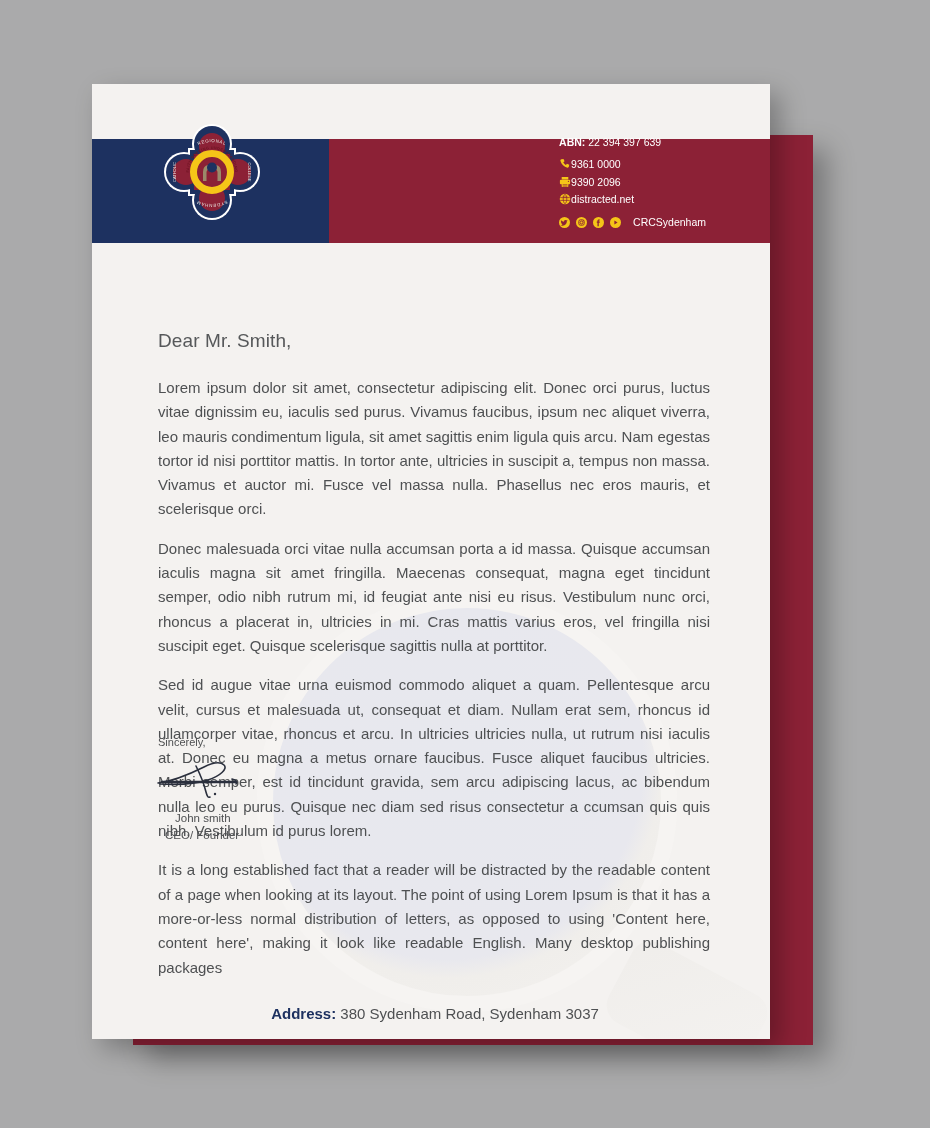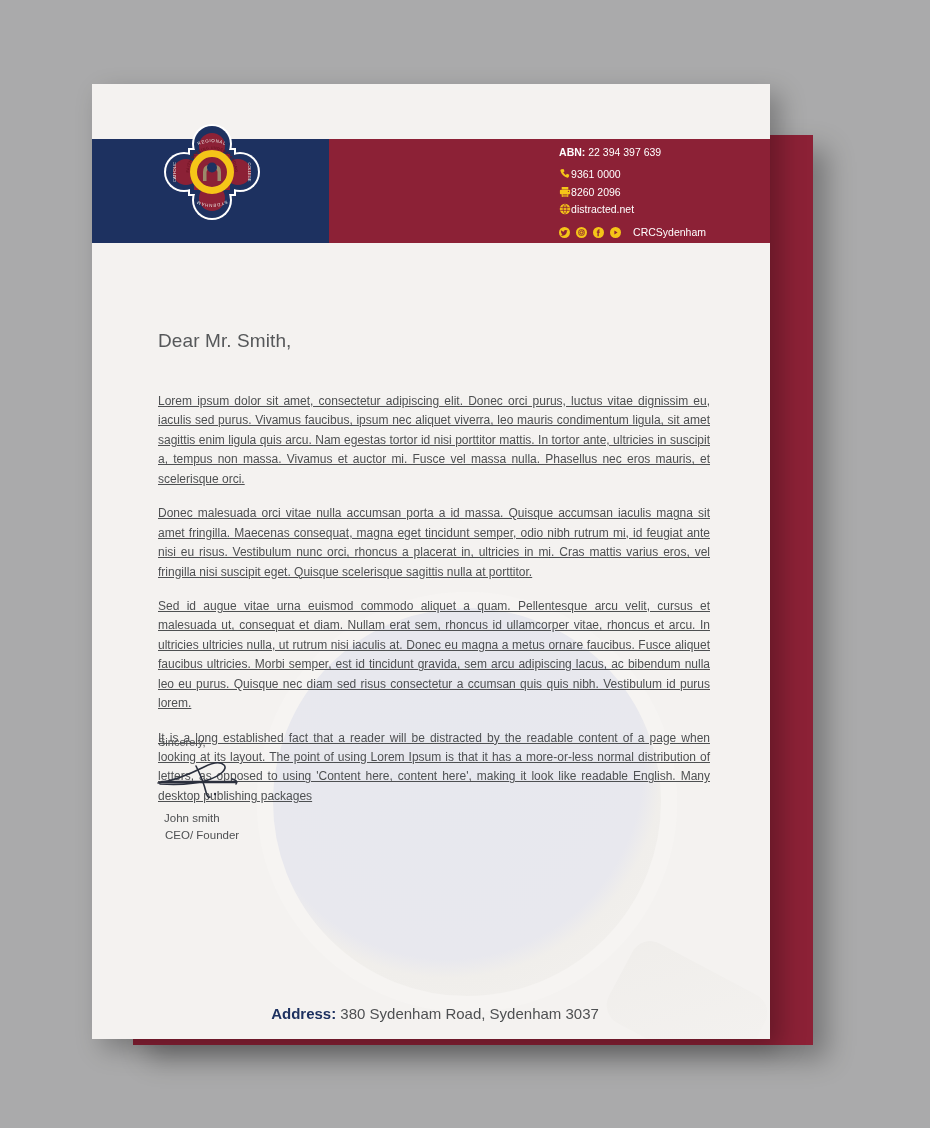--- a/index.html
+++ b/index.html
@@ -97,21 +97,21 @@
     width: 100px;
     height: 100px;
     z-index: 6;
   }
   .logo-wrap svg { display: block; width: 100px; height: 100px; }
 
   
   .contact-block {
     position: absolute;
     right: 64px;
-    top: 60px;
+    top: 50px;
     color: #ffffff;
     font-size: 10.5px;
     line-height: 1.55;
     z-index: 7;
   }
   .abn-line { font-size: 10.5px; margin-bottom: 6px; white-space: nowrap; }
   .abn-line b { font-weight: bold; }
 
   .contact-row {
     display: flex;
@@ -138,50 +138,49 @@
     left: 66px;
     top: 246px;
     width: 552px;
     z-index: 5;
   }
   .salutation {
     font-size: 19px;
     color: #56585a;
     font-weight: normal;
     letter-spacing: .1px;
-    margin-bottom: 40px;
+    margin-bottom: 24px;
   }
   .para {
-    font-size: 12px;
+    font-size: 15px;
     line-height: 1.62;
     color: #4e5052;
     text-align: justify;
     margin-bottom: 15px;
-    text-decoration: underline;
   }
   .para:last-of-type { margin-bottom: 8px; }
 
   
   .sign-block {
     position: absolute;
     left: 66px;
     top: 652px;
     z-index: 5;
   }
   .sign-closing {
     font-size: 11px;
     color: #4e5052;
     margin-bottom: 8px;
   }
   .signature-svg { display: block; width: 96px; height: 46px; margin-left: -2px; }
   .sign-name {
     font-size: 11.5px;
     color: #4e5052;
     margin-top: 8px;
-    margin-left: 6px;
+    margin-left: 17px;
     line-height: 1.5;
   }
   .sign-role {
     font-size: 11.5px;
     color: #4e5052;
     margin-left: 7px;
     line-height: 1.5;
   }
 
   
@@ -284,21 +283,21 @@
 
       <div class="contact-row">
         <svg class="ic" viewBox="0 0 16 16">
           <rect x="3.6" y="1.4" width="8.8" height="3.2" rx=".5" fill="#f5c518"></rect>
           <rect x="1.2" y="5" width="13.6" height="6" rx="1.3" fill="#f5c518"></rect>
           <rect x="3.6" y="10.2" width="8.8" height="4.4" rx=".5" fill="#f5c518"></rect>
           <rect x="4.8" y="11.3" width="6.4" height=".9" fill="#8c2136"></rect>
           <rect x="4.8" y="13" width="6.4" height=".9" fill="#8c2136"></rect>
           <circle cx="12.6" cy="7.1" r=".9" fill="#8c2136"></circle>
         </svg>
-        <span>8260 2096</span>
+        <span>9390 2096</span>
       </div>
 
       <div class="contact-row">
         <svg class="ic" viewBox="0 0 16 16">
           <circle cx="8" cy="8" r="7" fill="#f5c518"></circle>
           <path d="M8 1.6c1.7 1.4 2.4 4 2.4 6.4s-.7 5-2.4 6.4c-1.7-1.4-2.4-4-2.4-6.4s.7-5 2.4-6.4z" fill="none" stroke="#8c2136" stroke-width="1"></path>
           <path d="M1.6 6.2h12.8M1.6 9.8h12.8" stroke="#8c2136" stroke-width="1"></path>
           <path d="M4.8 4.6c1.4 1.2 5 1.2 6.4 0" stroke="#8c2136" stroke-width=".9" fill="none"></path>
         </svg>
         <span>distracted.net</span>

